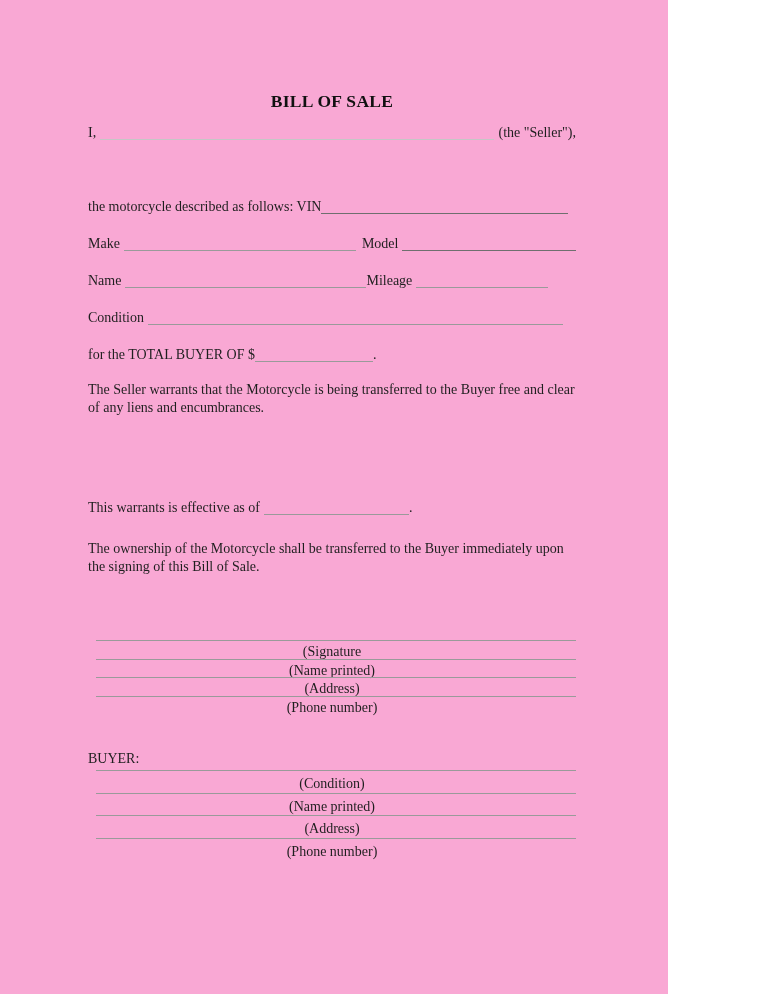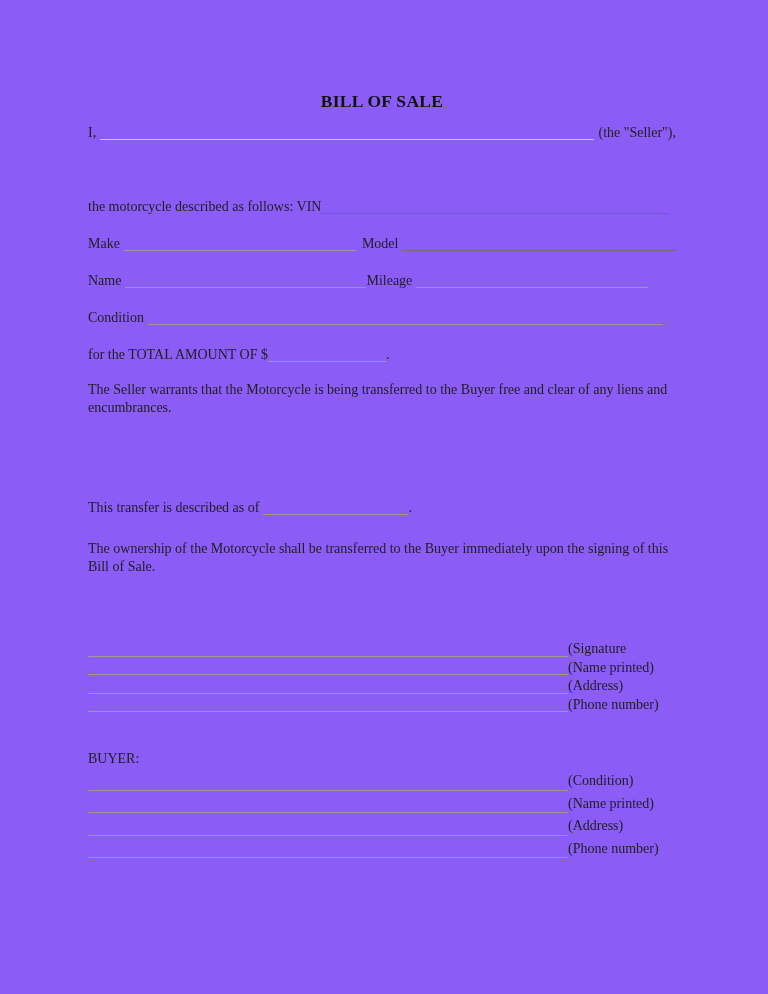--- a/index.html
+++ b/index.html
@@ -1,19 +1,19 @@
 <!DOCTYPE html>
 <html style="--line-light: #c6c6c6; --line-medium: #9a9a9a; --line-dark: #6f6f6f;"><head>
 <meta charset="utf-8">
 <style>
   html,body{margin:0;padding:0;background:#ffffff;}
   .page{
     position:relative;
-    width:768px;height:994px;
-    background:#8b5cf6;
+    width:668px;height:994px;
+    background:#f9a8d4;
     font-family:"Liberation Serif", serif;
     font-size:14px;
     color:#1f1f1f;
     overflow:hidden;
   }
   .abs{position:absolute;left:88px;right:92px;}
   .doc-title{
     top:91px;
     text-align:center;
     font-weight:bold;
@@ -40,20 +40,21 @@
   .gl{margin-left:4px;}
   .gr{margin-right:4px;}
   .para{line-height:17.5px;}
   .heading{height:18px;line-height:18px;}
   .sig-row{
     display:flex;
     align-items:center;
     height:18.5px;
     line-height:18.5px;
     white-space:nowrap;
+    flex-direction:column;
   }
   .buyer-rows .sig-row{height:22.5px;line-height:22.5px;}
   .sig-row .blank{width:480px;flex:0 0 auto;}
   .sig-label{flex:0 0 auto;}
 </style>
 </head>
 <body>
 
 <div class="page" style="color: rgb(31, 31, 31);">
 
@@ -84,30 +85,30 @@
     <span>Mileage</span>
     <span class="blank fill gl" style="margin-right:28px"></span>
   </div>
 
   <div class="abs line" style="top:309px">
     <span>Condition</span>
     <span class="blank fill gl" style="margin-right:13px"></span>
   </div>
 
   <div class="abs line" style="top:346px">
-    <span>for the TOTAL AMOUNT OF $</span>
+    <span>for the TOTAL BUYER OF $</span>
     <span class="blank" style="width:118px"></span>
     <span>.</span>
   </div>
 
   <div class="abs para" style="top:381px">The Seller warrants that the Motorcycle is being transferred to the Buyer free and clear of any liens and encumbrances.</div>
 
 
   <div class="abs line" style="top:499px">
-    <span>This transfer is described as of</span>
+    <span>This warrants is effective as of</span>
     <span class="blank gl" style="width:145px"></span>
     <span>.</span>
   </div>
 
   <div class="abs para" style="top:540px">The ownership of the Motorcycle shall be transferred to the Buyer immediately upon the signing of this Bill of Sale.</div>
 
   <div class="abs seller-rows" style="top:640px">
     <div class="sig-row">
       <span class="blank"></span>
       <span class="sig-label">(Signature</span>

